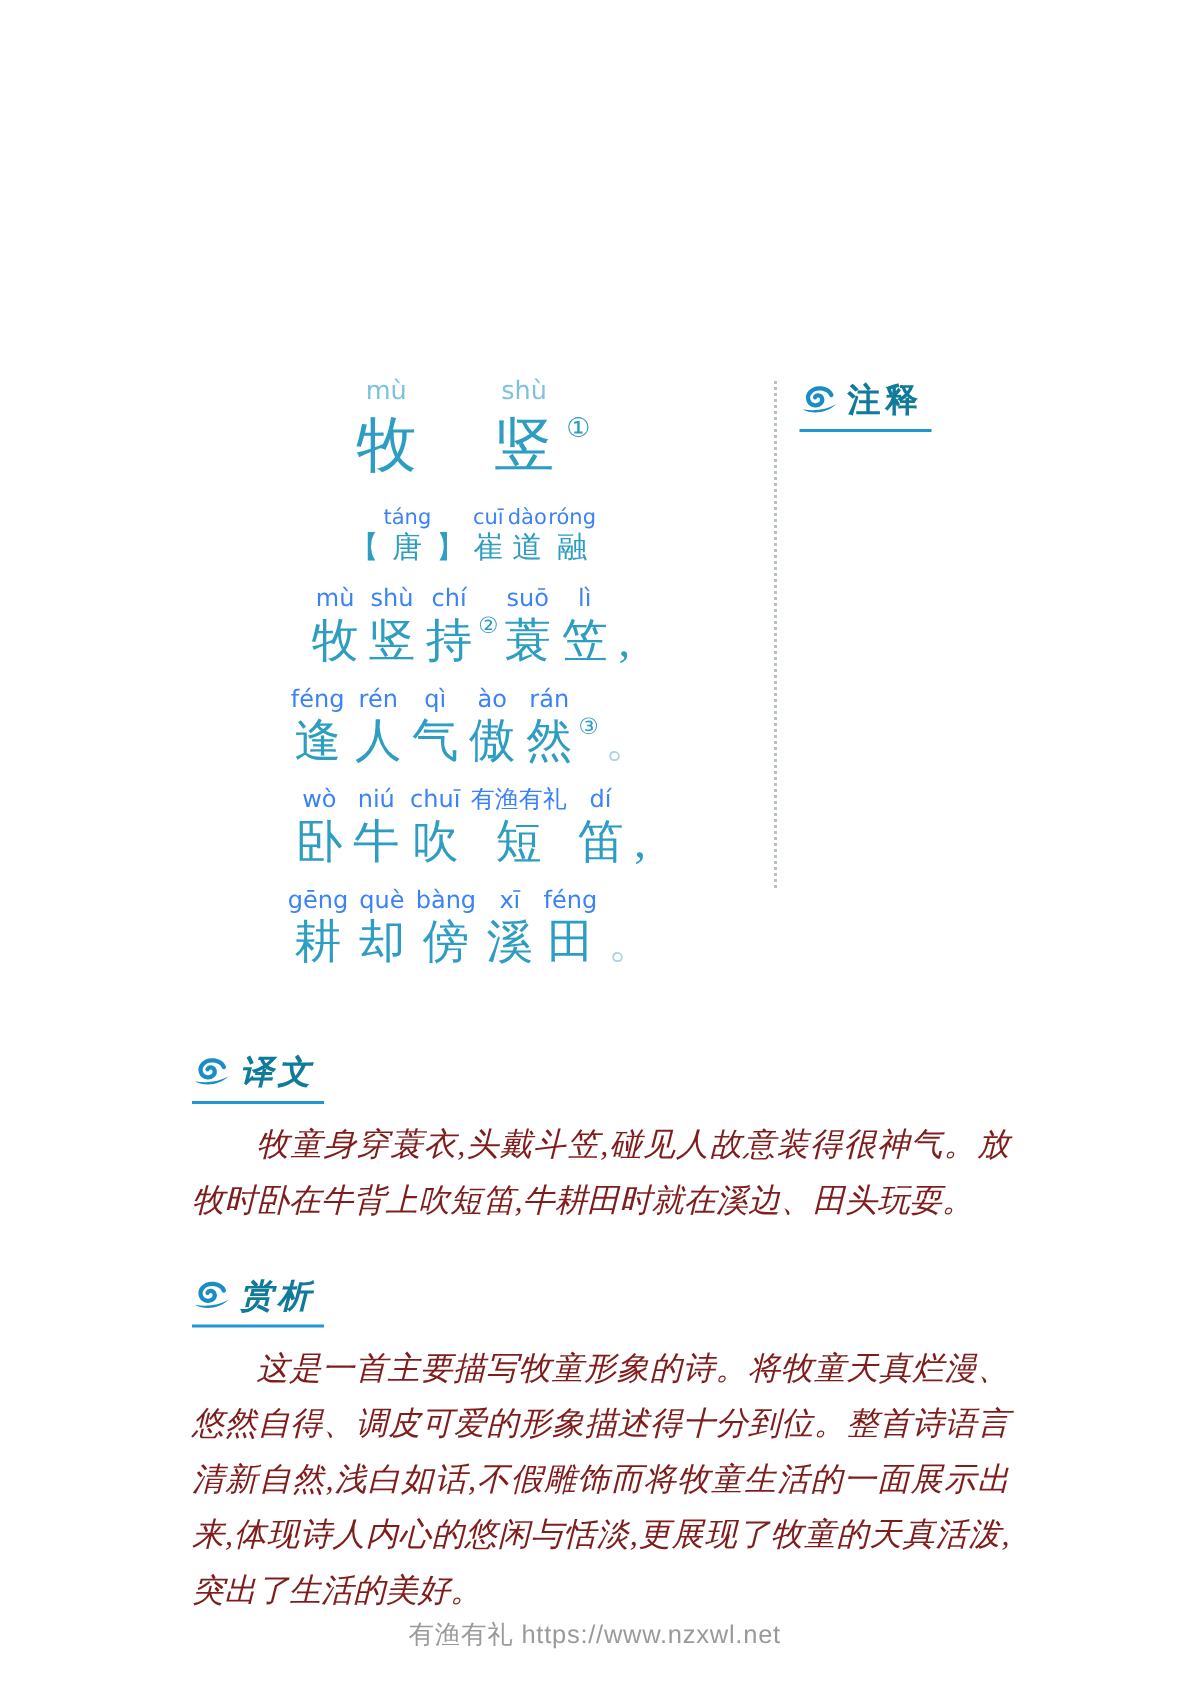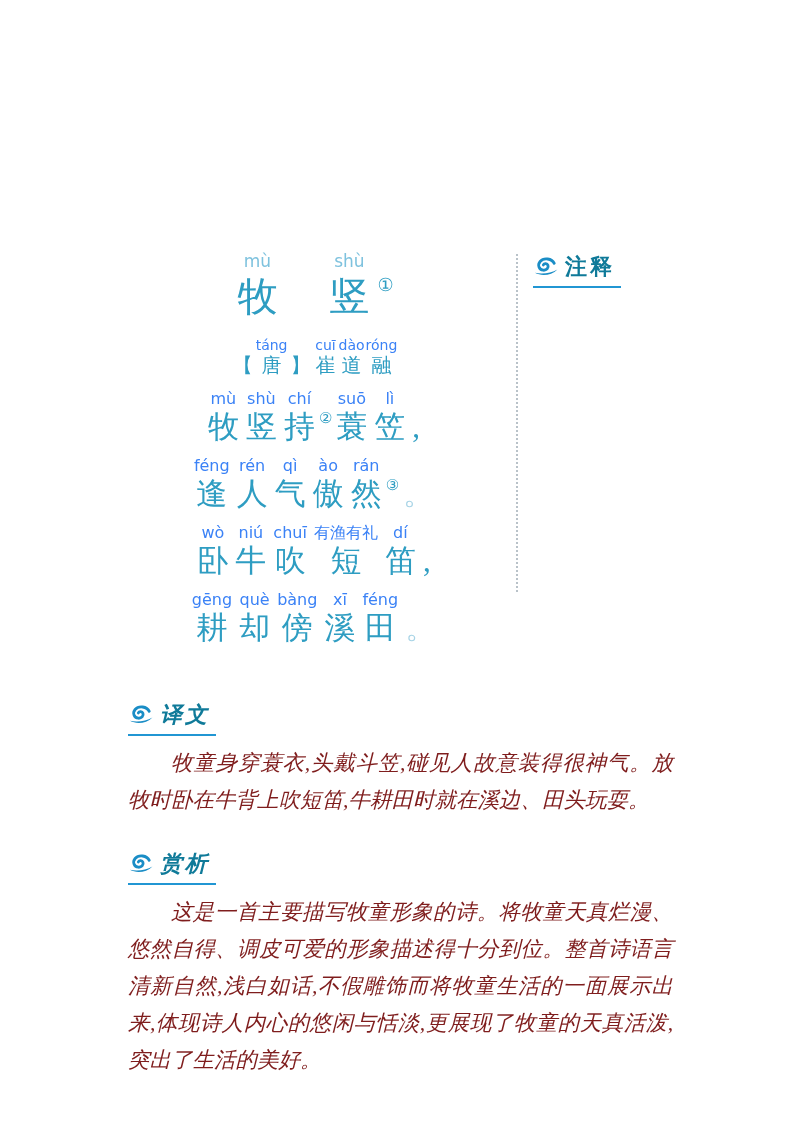--- a/index.html
+++ b/index.html
@@ -284,14 +284,15 @@
     <div class="sec-header">
       <svg class="wave-icon" viewBox="0 0 28 24">
         <path d="M23 8 C 20.5 2.6, 11.5 1.4, 7.6 6 C 4.4 9.8, 6.4 15, 11 15.5 C 14.6 15.8, 17.2 13, 16.1 10.2 C 15.2 8, 12.2 7.6, 11.1 9.7" fill="none" stroke="#1a8dc6" stroke-width="3.1" stroke-linecap="round"></path>
         <path d="M2 18.4 C 9 22.4, 20 21.4, 26.5 14.6 C 19.5 19, 10 19.8, 2 18.4 Z" fill="#1a8dc6"></path>
       </svg>
       <span class="htxt">赏析</span>
     </div>
     <p class="para">这是一首主要描写牧童形象的诗。将牧童天真烂漫、悠然自得、调皮可爱的形象描述得十分到位。整首诗语言清新自然,浅白如话,不假雕饰而将牧童生活的一面展示出来,体现诗人内心的悠闲与恬淡,更展现了牧童的天真活泼,突出了生活的美好。</p>
   </div>
 
+  <div class="footer">有渔有礼 https://www.nzxwl.net</div>
 
 </div>
 
 </body></html>

